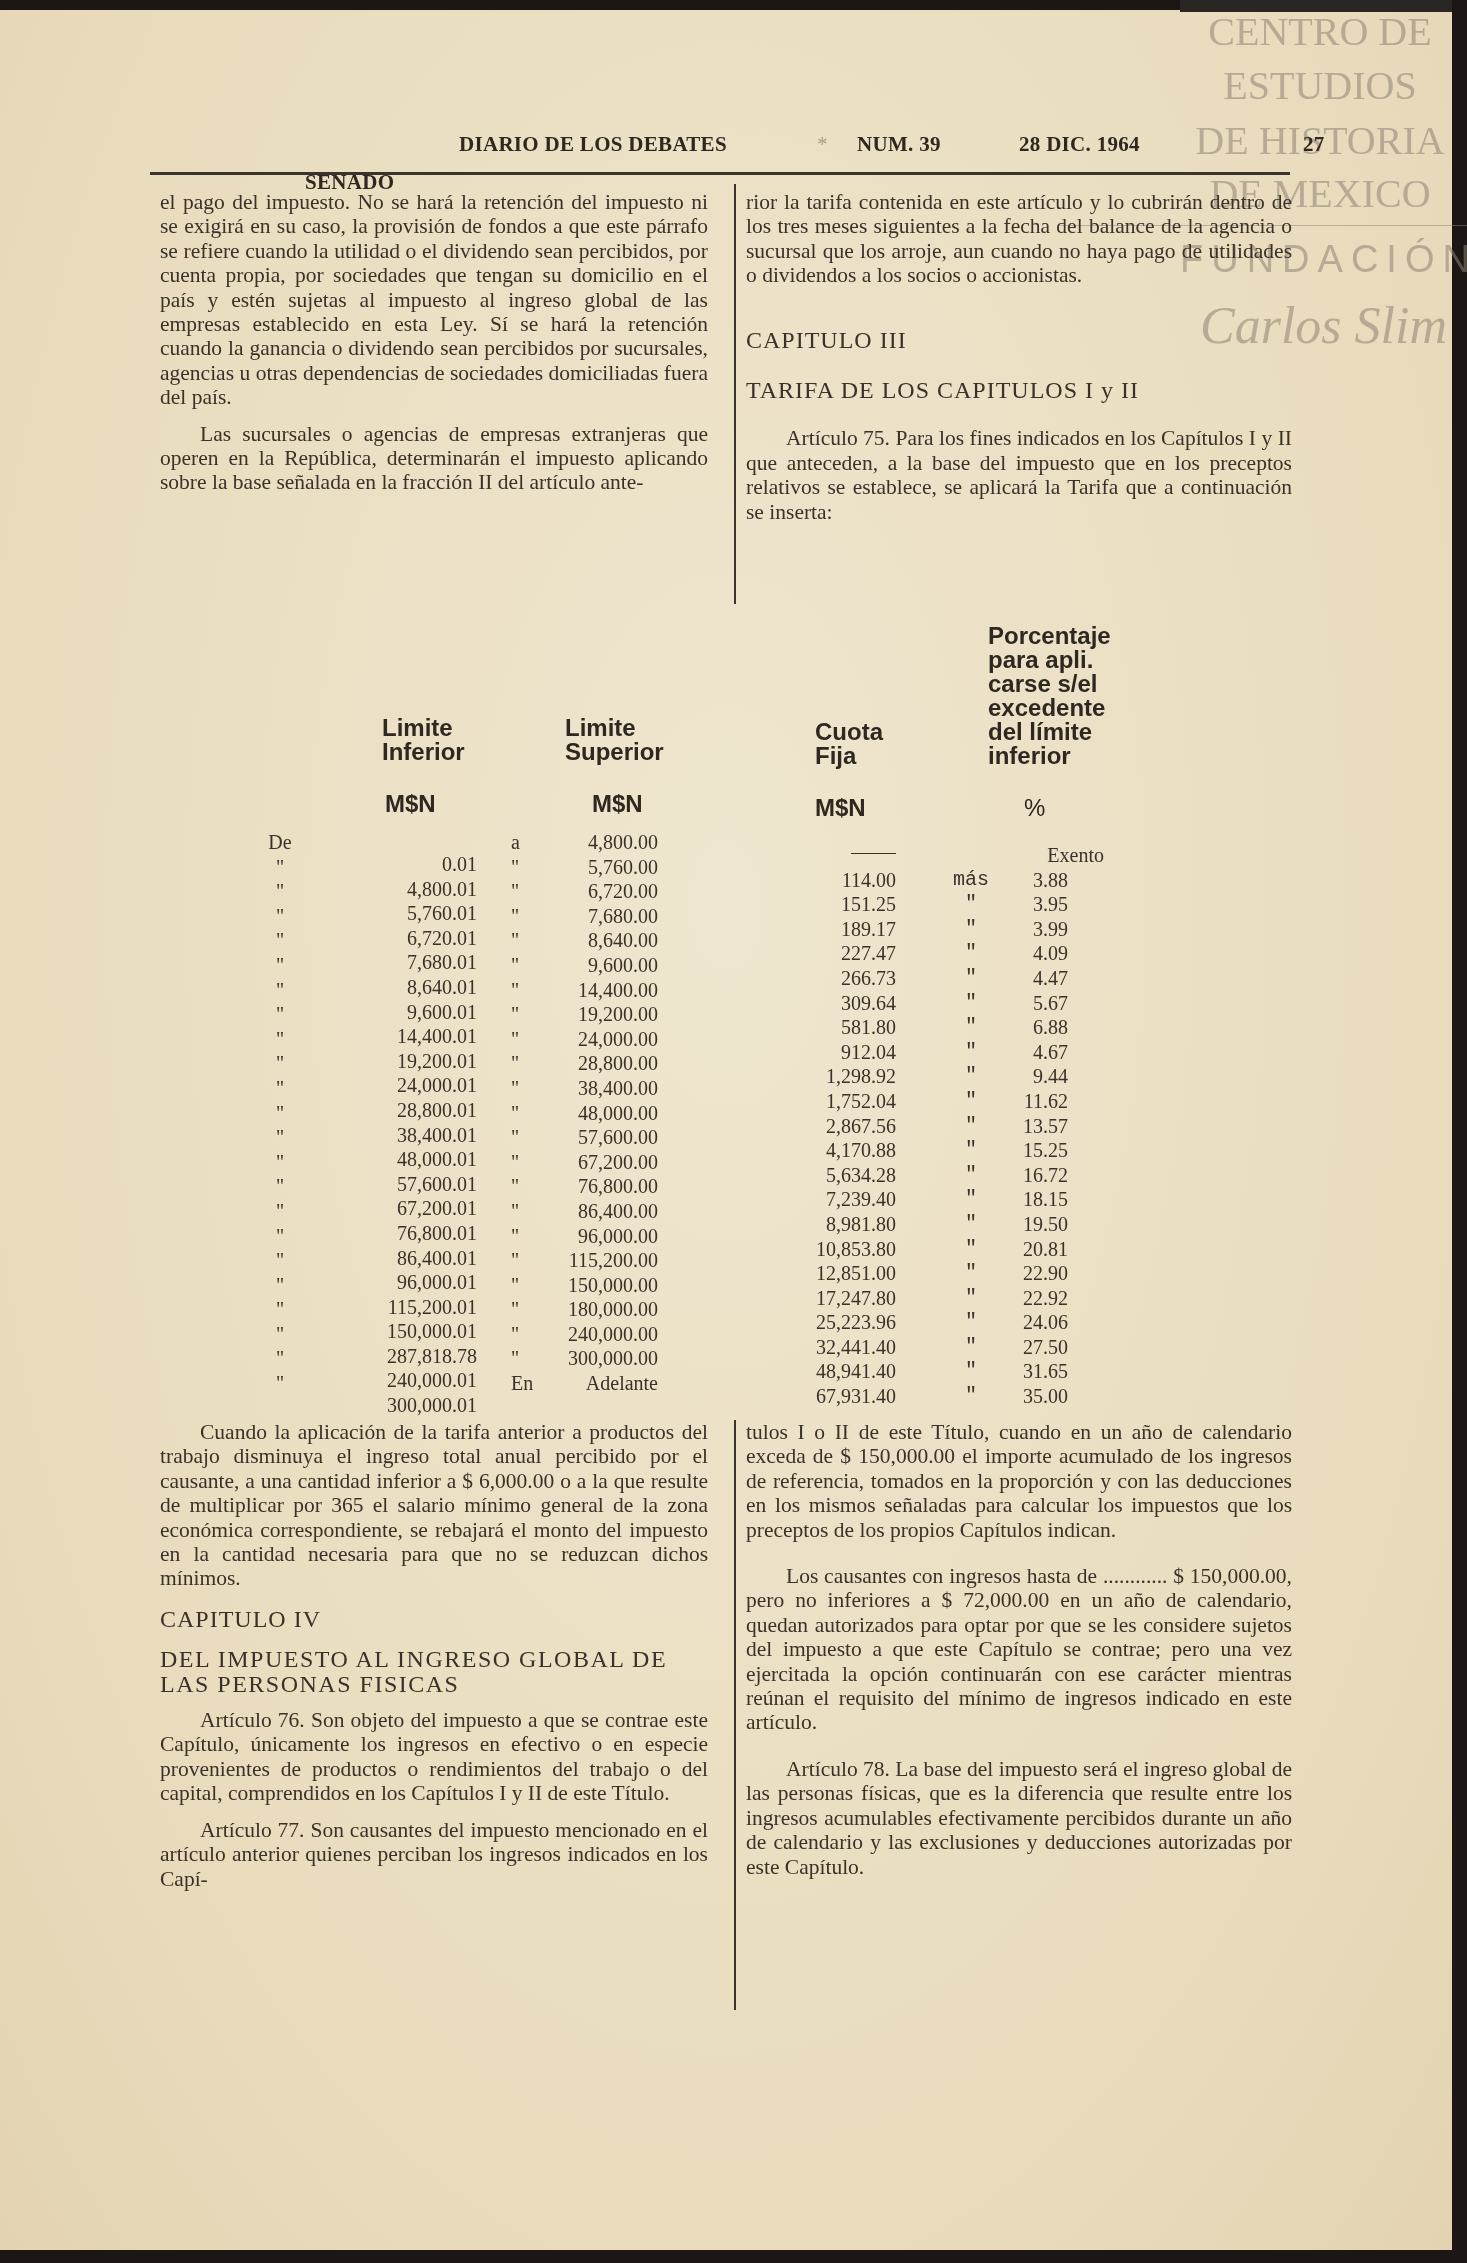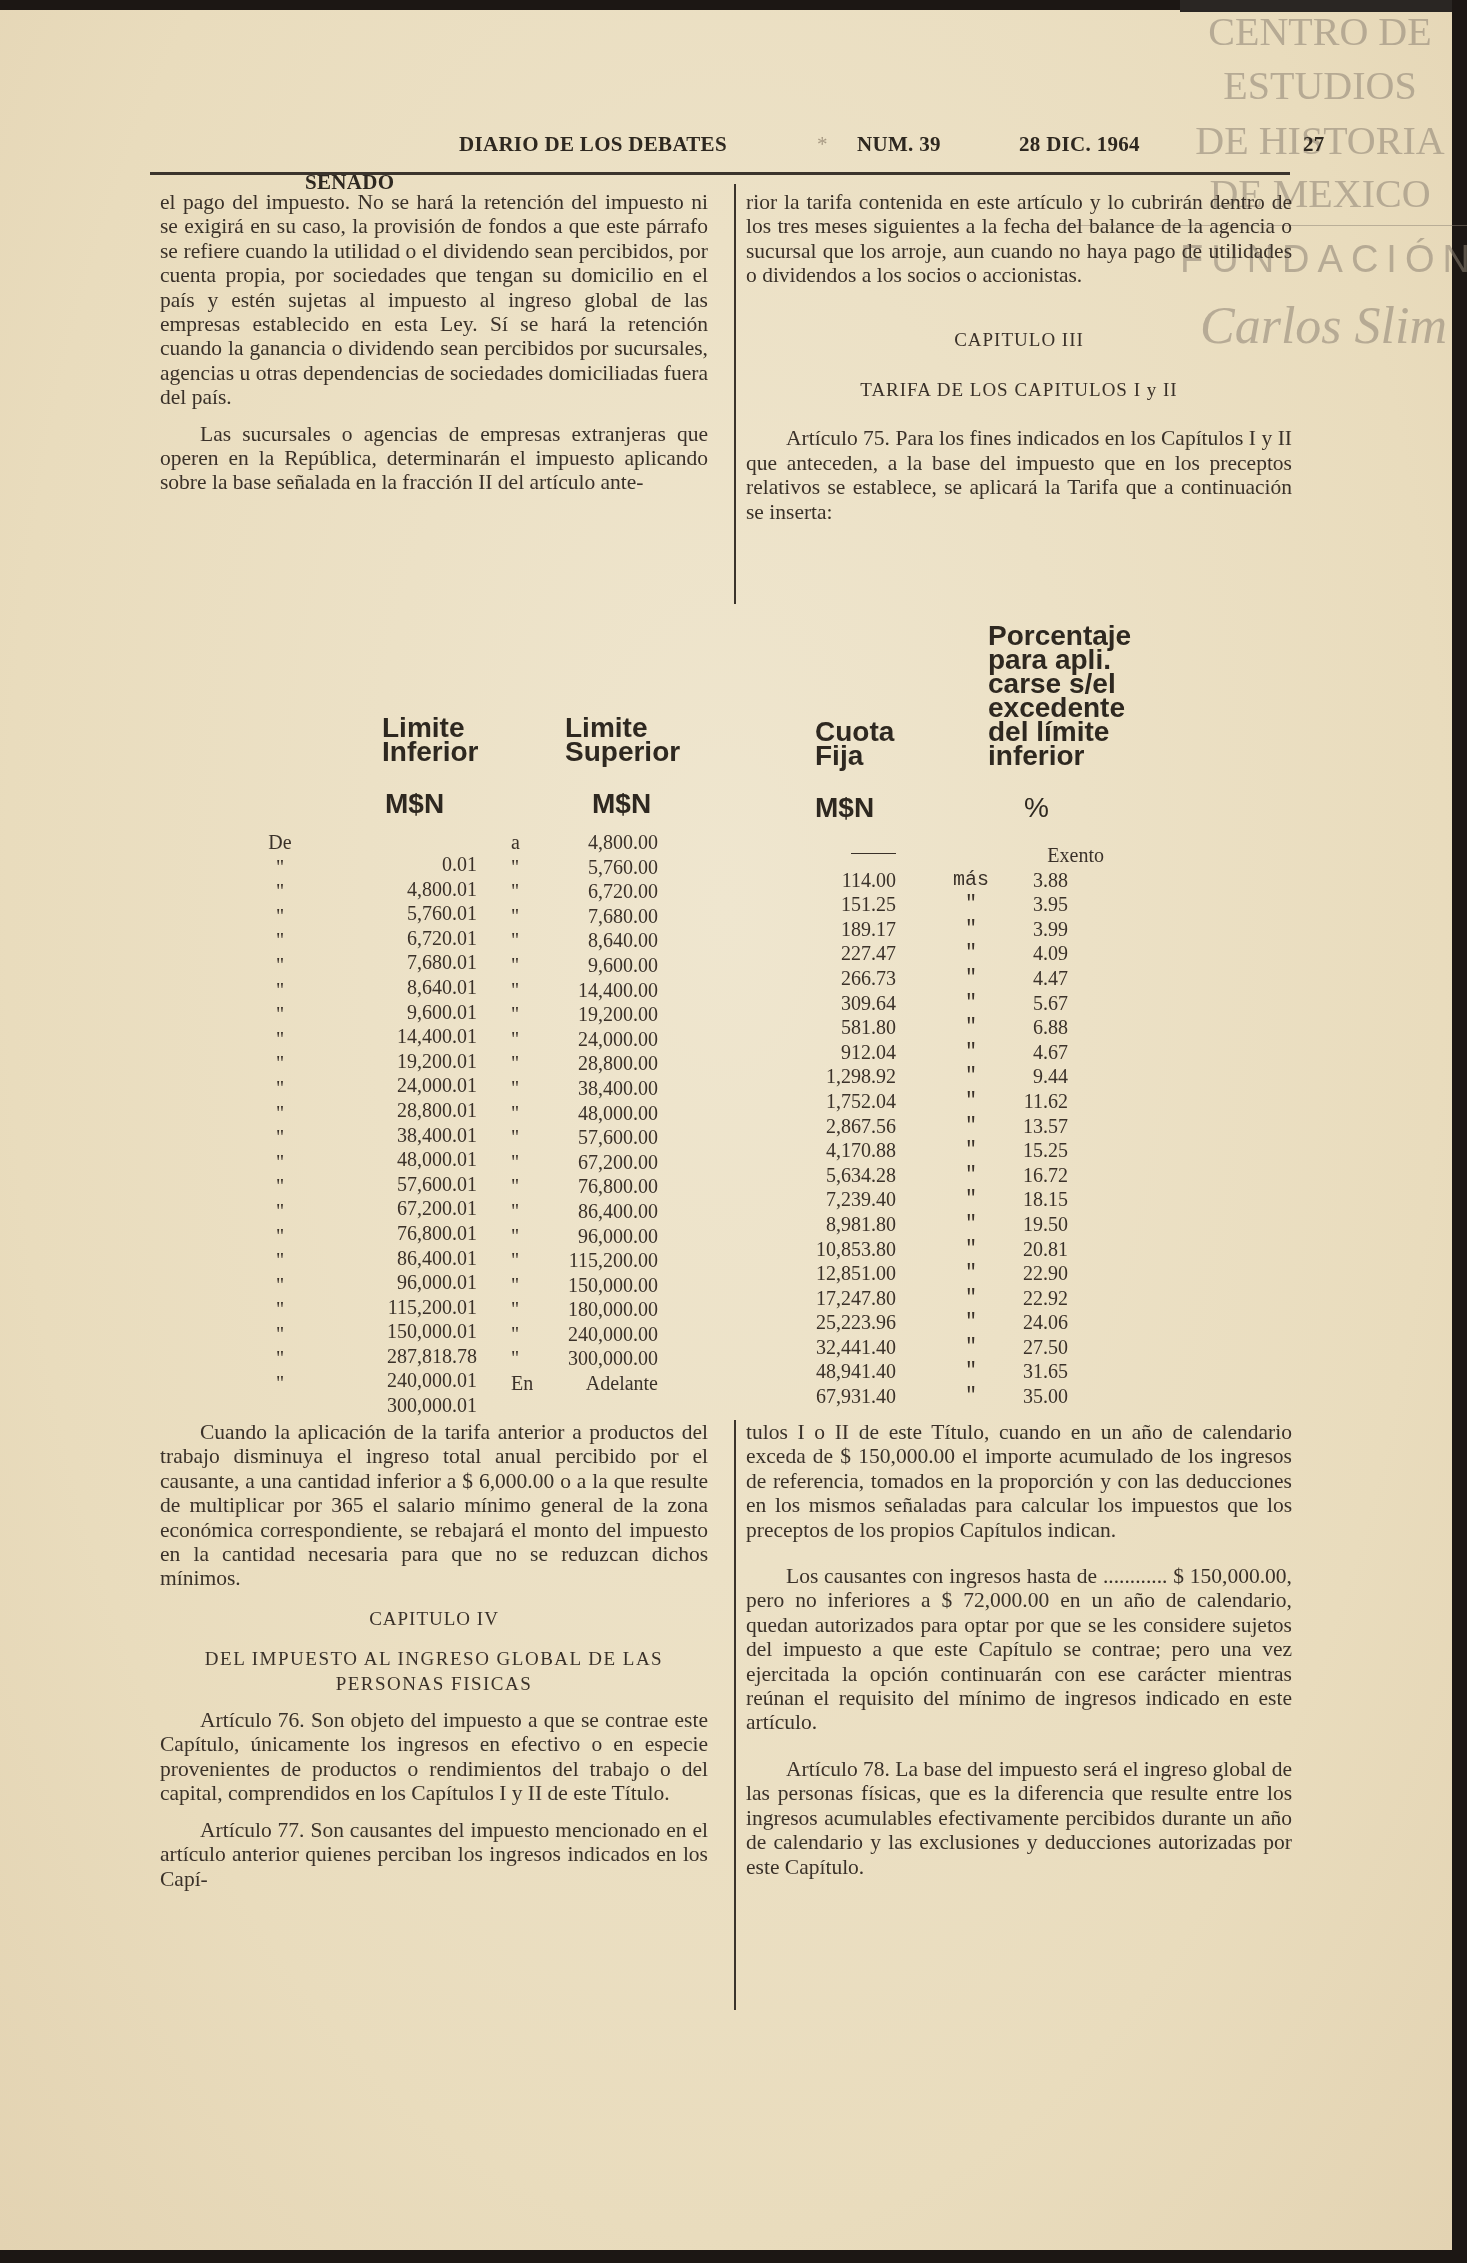--- a/index.html
+++ b/index.html
@@ -30,24 +30,24 @@
   .vrule { position:absolute; left:734px; top:182px; width:2px; background:#3b342c; }
   .vrule.a { top:184px; height:420px; }
   .vrule.b { top:1420px; height:590px; }
 
   .col { position:absolute; font-size:21.5px; line-height:24.4px; text-align:justify; }
   .col p { margin:0 0 12px 0; }
   .col p.ind { text-indent:40px; }
   .col-l { left:160px; width:548px; }
   .col-r { left:746px; width:546px; }
 
-  .head-c { text-align:center; font-size:19px; letter-spacing:1px; margin:0; }
+  .head-c { text-align:left; font-size:24px; letter-spacing:1px; margin:0; }
 
   
-  .thead { position:absolute; font-family:"Liberation Sans", sans-serif; font-weight:bold; font-size:28px; line-height:24px; color:#2e2820; }
+  .thead { position:absolute; font-family:"Liberation Sans", sans-serif; font-weight:bold; font-size:24px; line-height:24px; color:#2e2820; }
   .trows { position:absolute; font-size:20px; line-height:24.6px; }
   .trow { position:relative; height:24.6px; }
   .trow span { position:absolute; white-space:nowrap; }
   .c-de { left:0;text-align:center; }
   .c-inf { right:0; text-align:right; }
   .c-sep { }
   .t-left { left:265px; top:830px; width:395px; }
   .t-left .trow .c-de { left:0; width:30px; }
   .t-left .trow .c-inf { left:0; width:212px; text-align:right; right:auto;margin-top:22px; }
   .t-left .trow .c-sep { left:246px; }

